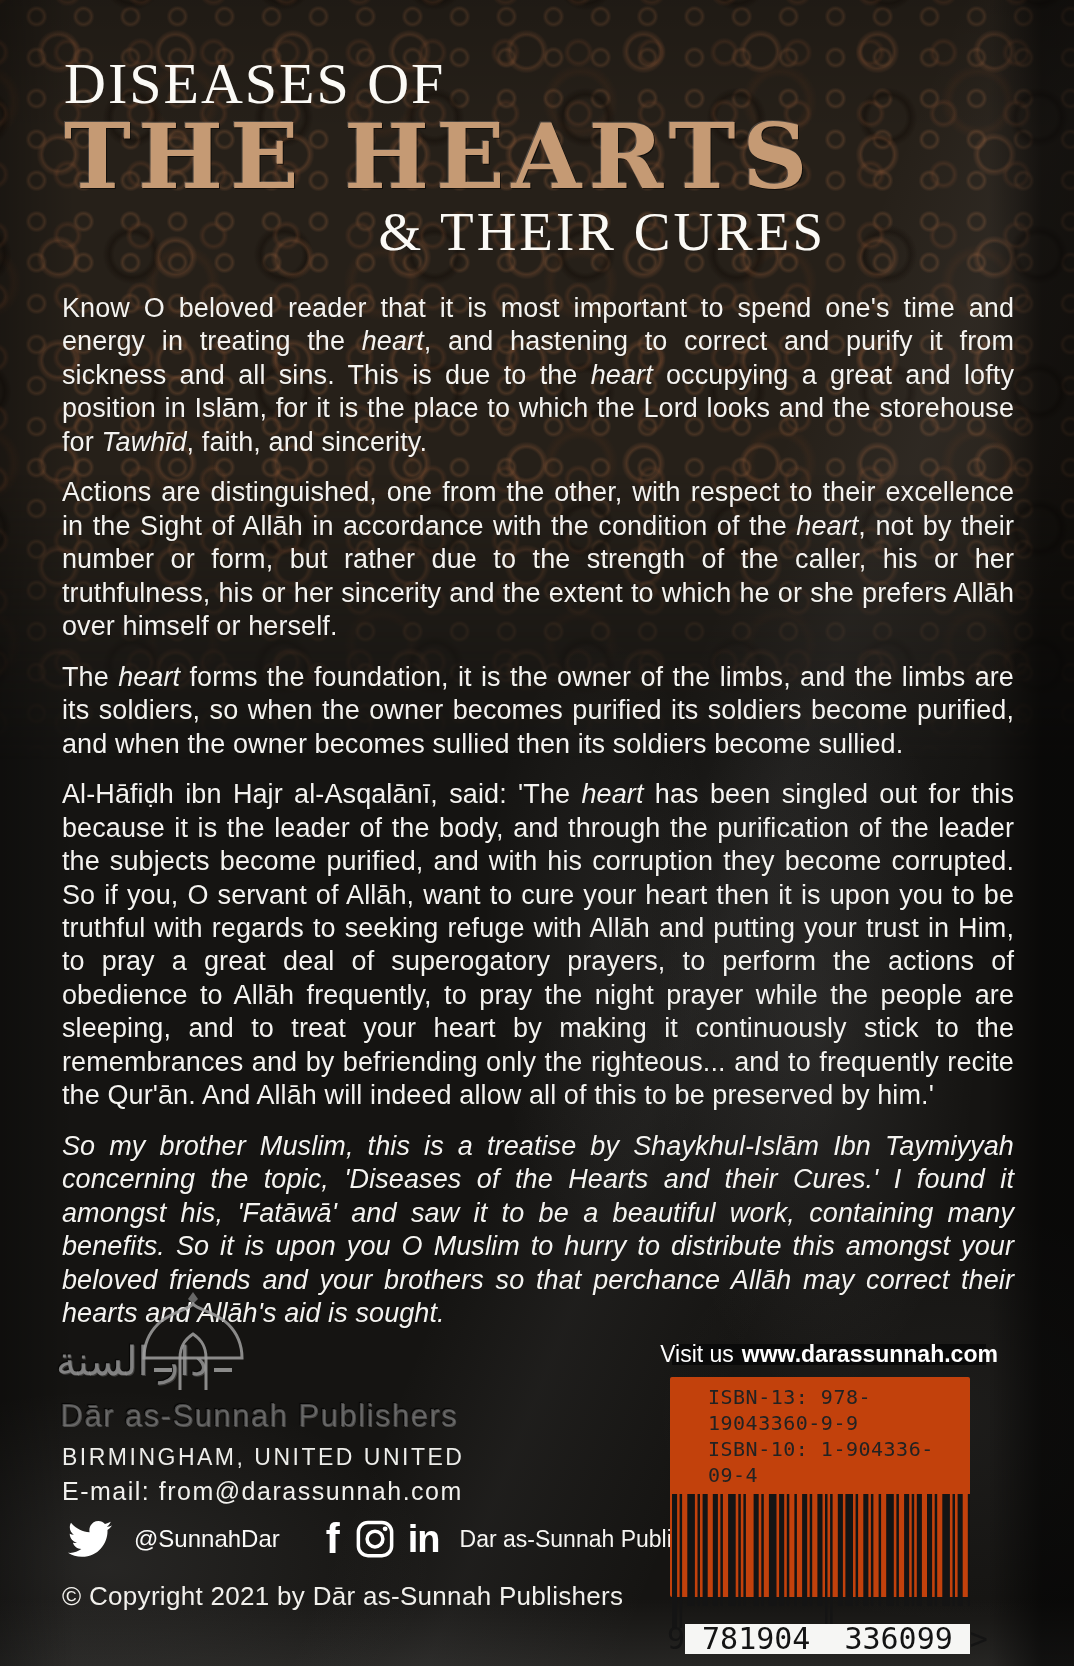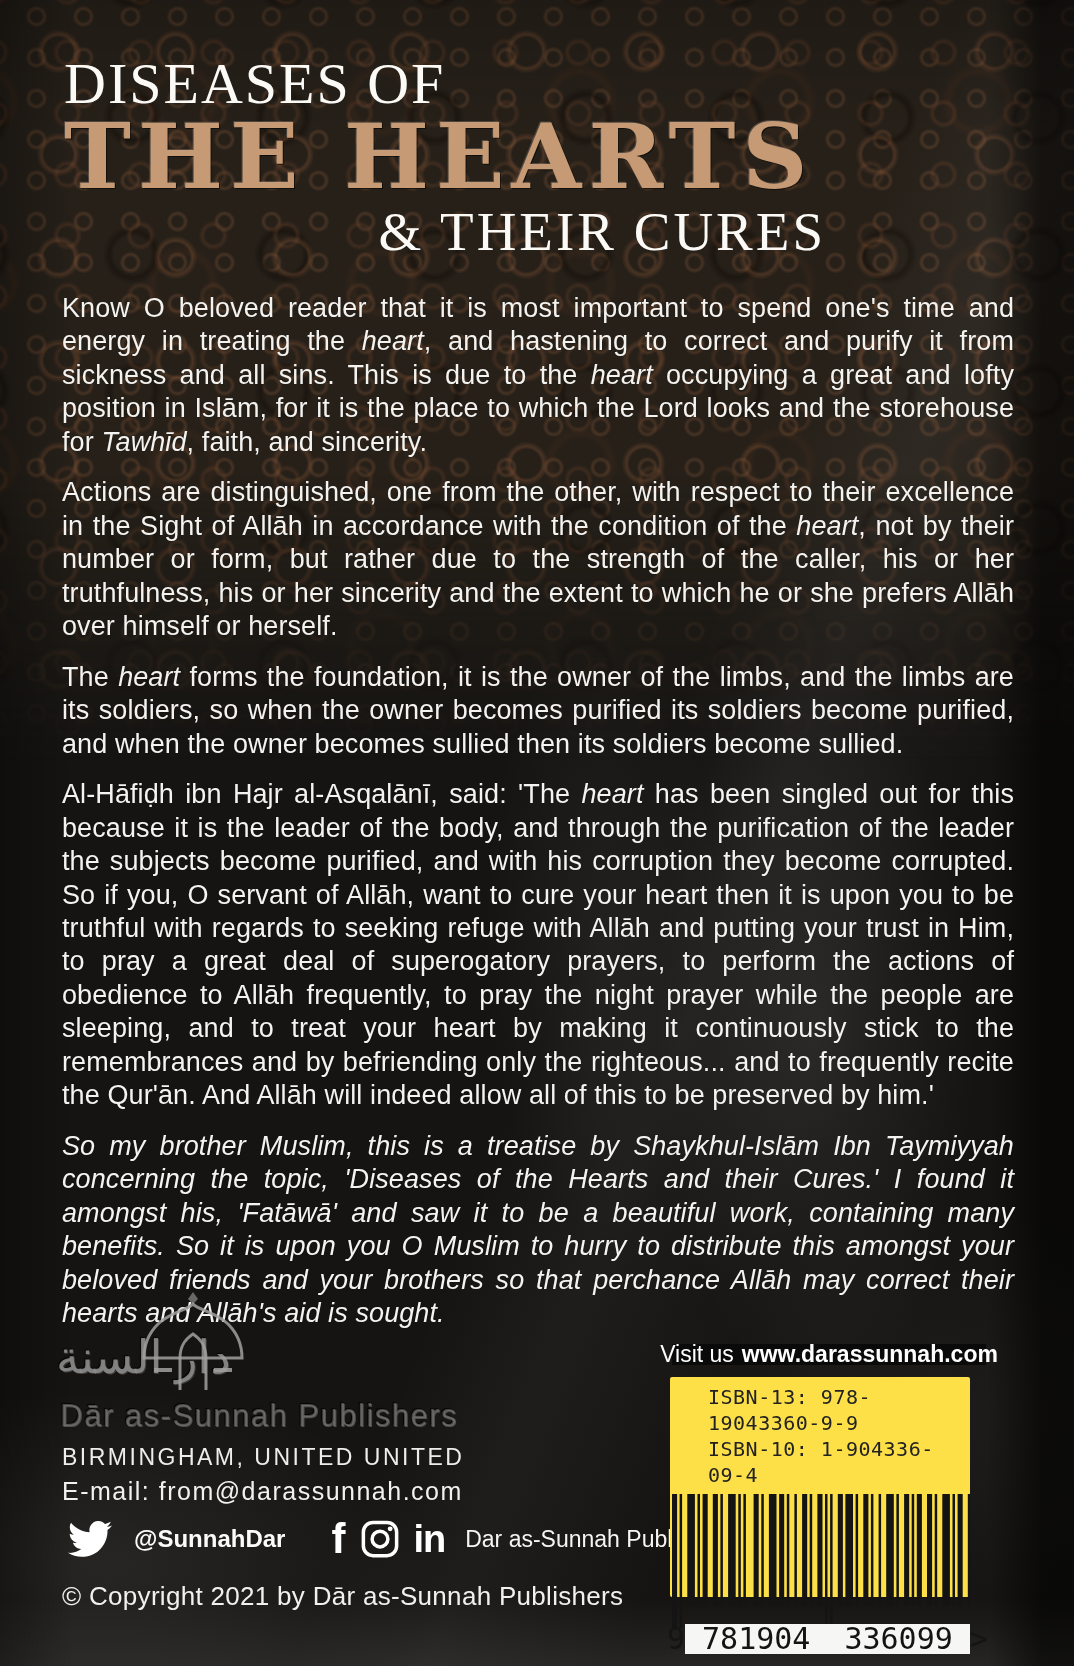--- a/index.html
+++ b/index.html
@@ -65,21 +65,21 @@
     color:#f4f3f0;font-size:27px;line-height:1.24;
     text-align:justify;letter-spacing:.1px;
     text-shadow:0 0 1px rgba(0,0,0,.4);
   }
   .para em{font-style:italic;}
   .para.italic{font-style:italic;}
   
   .logo{position:absolute;left:56px;top:1278px;width:260px;height:120px;}
   .logo .arabic{
     position:absolute;left:0;bottom:14px;
-    font-size:46px;color:rgba(145,145,145,.85);
+    font-size:40px;color:rgba(145,145,145,.85);
     text-shadow:1px 1px 0 rgba(255,255,255,.18), -1px -1px 1px rgba(0,0,0,.75);
   }
   .logo svg{position:absolute;left:62px;top:0;}
   .pub-embossed{
     position:absolute;left:60px;top:1398px;
     font-size:31px;letter-spacing:1.5px;
     color:rgba(138,138,138,.50);
     text-shadow:1px 1px 0 rgba(230,230,230,.28), -1px -1px 1px rgba(0,0,0,.8);
   }
   .location{
@@ -87,40 +87,40 @@
     font-size:23px;letter-spacing:2.5px;color:#ededea;font-weight:500;
   }
   .email{
     position:absolute;left:62px;top:1477px;
     font-size:25px;letter-spacing:1.5px;color:#f2f1ee;
   }
   .social-row{
     position:absolute;left:64px;top:1513px;height:52px;
     display:flex;align-items:center;
   }
-  .social-row .handle{font-size:24px;color:#fbfbf9;margin-left:18px;font-weight:bold;}
+  .social-row .handle{font-size:24px;color:#fbfbf9;margin-left:18px;}
   .fb-glyph{font-size:42px;font-weight:700;color:#ffffff;margin-left:46px;line-height:1;font-family:"Liberation Sans",sans-serif;}
   .ig-icon{margin-left:14px;}
   .li-glyph{font-size:38px;font-weight:800;color:#ffffff;margin-left:12px;line-height:1;letter-spacing:-1px;}
   .social-row .social-name{font-size:23px;color:#f6f5f2;margin-left:20px;}
   .copyright{
     position:absolute;left:62px;top:1581px;
     font-size:26px;color:#f1f0ec;letter-spacing:.3px;
   }
   
   .visit-strip{
     position:absolute;left:672px;top:1344px;width:314px;height:21px;
     background:#0a0a0a;color:#ffffff;
     display:flex;align-items:center;justify-content:center;
     font-size:23px;white-space:nowrap;
   }
   .visit-strip .url{font-weight:700;margin-left:8px;}
   .isbn-box{
     position:absolute;left:670px;top:1377px;width:300px;height:220px;
-    background:#fde047;border-radius:2px;
+    background:#c2410c;border-radius:2px;
     display:flex;flex-direction:column;align-items:center;
     padding-top:7px;box-sizing:border-box;
   }
   .isbn-line{
     font-family:"DejaVu Sans Mono","Liberation Mono",monospace;
     font-size:20px;color:#222;line-height:1.3;letter-spacing:.5px;
     align-self:flex-start;margin-left:38px;
   }
   .barcode-wrap{margin-top:6px;width:300px;}
   .barcode-digits{

